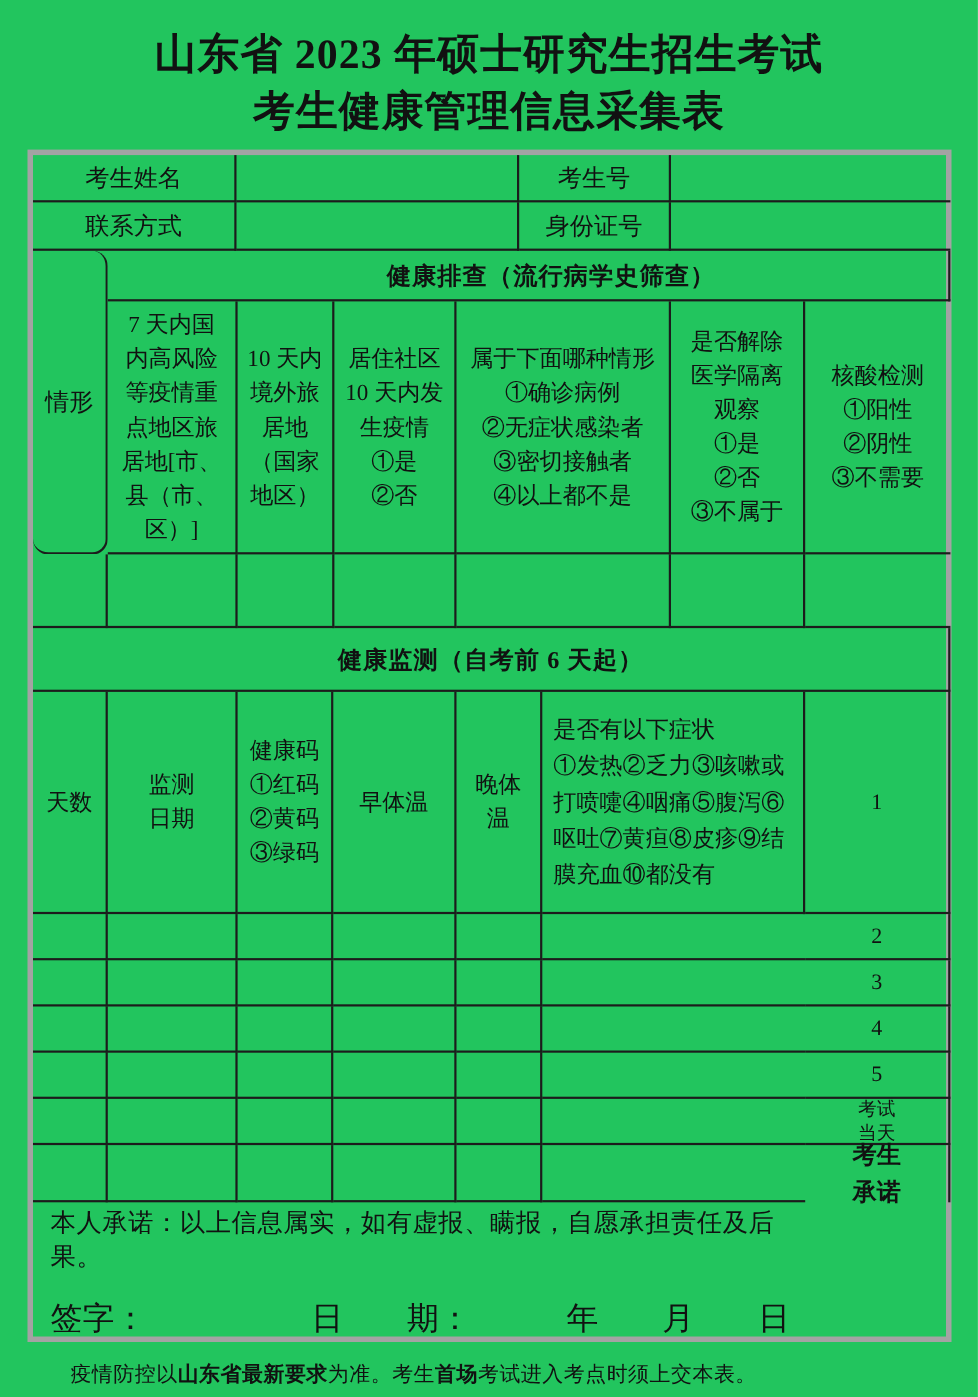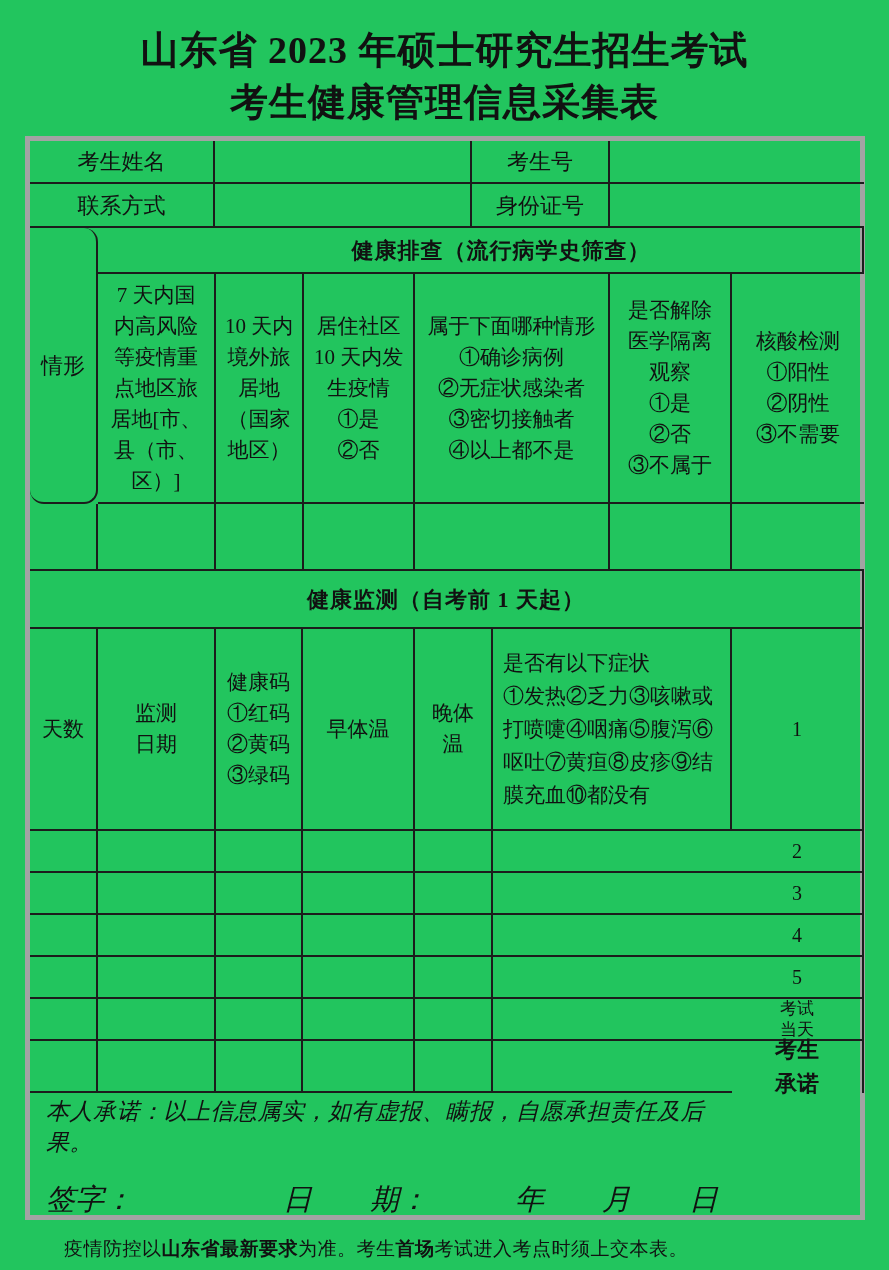--- a/index.html
+++ b/index.html
@@ -63,21 +63,20 @@
   .span6c { grid-column: span 6; padding-left: 42px; }
   .span7c { grid-column: span 7; }
   
   .promise-lbl { font-weight: bold; font-size: 22px; line-height: 34px; }
   .promise-content {
     flex-direction: column;
     align-items: stretch;
     justify-content: center;
     padding: 6px 8px 4px 16px;
     text-align: left;
-    font-style: italic;
   }
   .promise-statement { font-size: 23px; letter-spacing: 0.5px; margin-bottom: 26px; }
   .promise-sign-row { display: flex; align-items: center; font-size: 29px; }
   .date-part { margin-left: auto; padding-right: 6px; }
   
   .footnote {
     margin: 16px 0 0 64px;
     font-size: 19px;
     letter-spacing: 0.5px;
   }
@@ -144,21 +143,21 @@
       <div class="c"></div>
       <div class="c"></div>
       <div class="c"></div>
       <div class="c"></div>
       <div class="c"></div>
       <div class="c"></div>
       <div class="c nr"></div>
     </div>
 
     <div class="grid mon-grid">
-      <div class="c sec-hd span7c">健康监测（自考前 1 天起）</div>
+      <div class="c sec-hd span7c">健康监测（自考前 6 天起）</div>
 
       <div class="c">天数</div>
       <div class="c">监测
 日期</div>
       <div class="c">健康码
 ①红码
 ②黄码
 ③绿码</div>
       <div class="c">早体温</div>
       <div class="c">晚体

